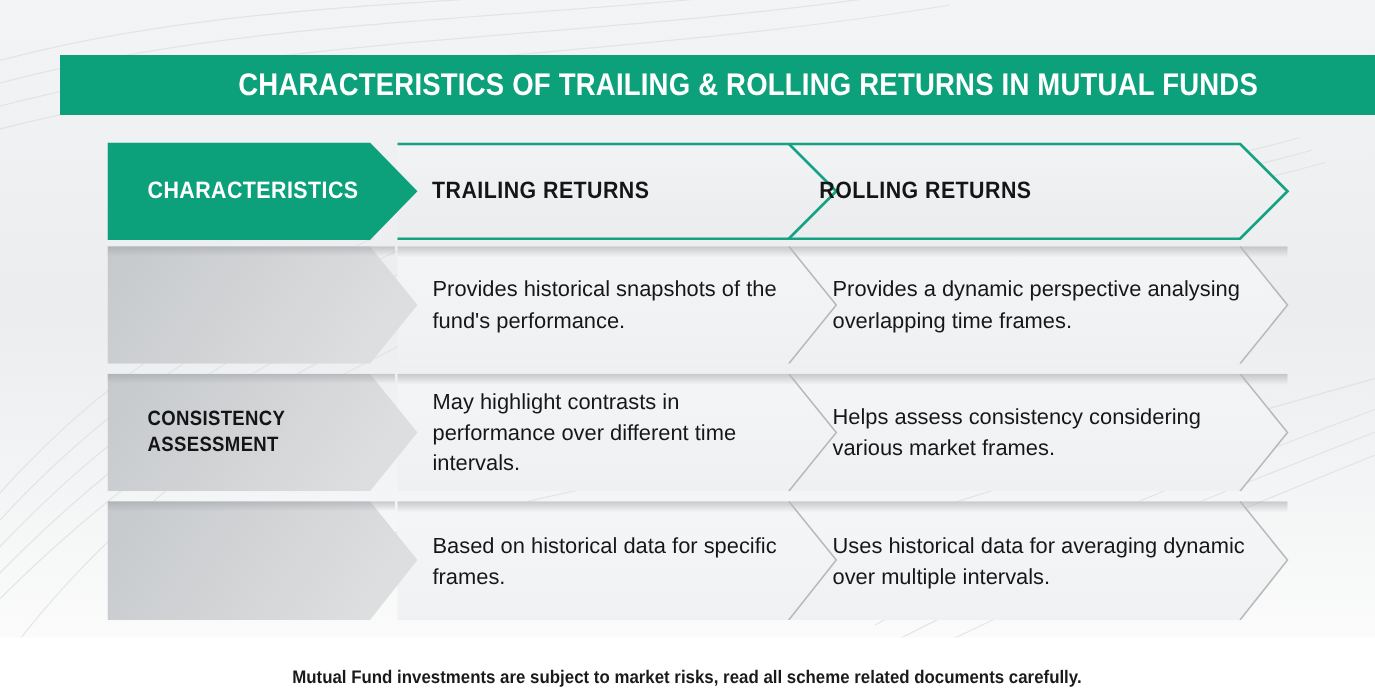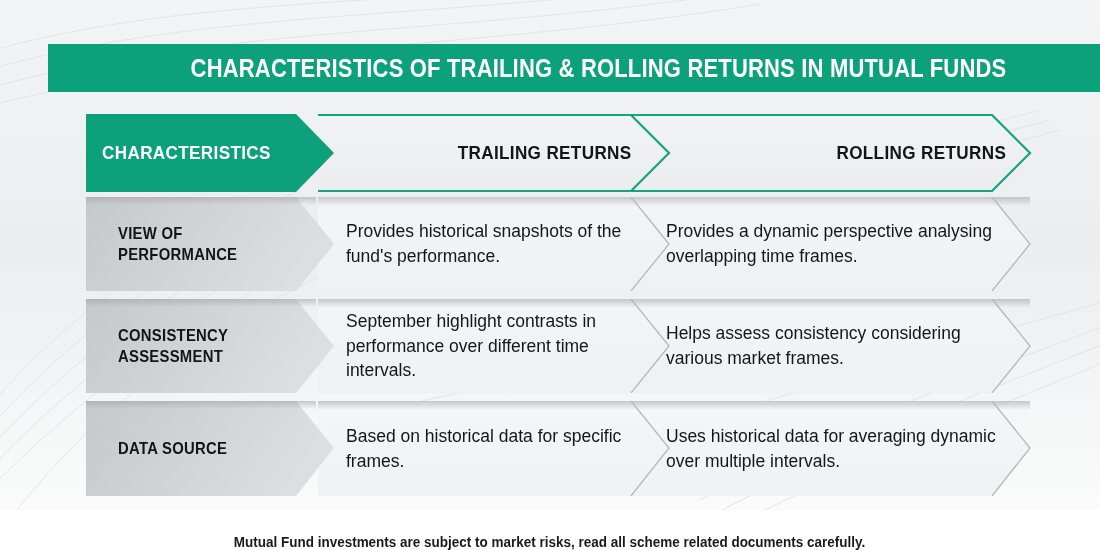--- a/index.html
+++ b/index.html
@@ -87,22 +87,22 @@
     display: flex;
     align-items: center;
     box-sizing: border-box;
   }
 
   
   .col-0 { left: 0px;   width: 245px; padding-left: 32px; }
   .col-1 { left: 250px; width: 305px; padding-left: 10px; }
   .col-2 { left: 560px; width: 370px; padding-left: 20px; }
 
-  .col-0.hdr { justify-content: flex-start; padding-left: 16px; }
-  .col-1.hdr, .col-2.hdr { justify-content: flex-end; padding-left: 0; }
+  .col-0.hdr { justify-content: flex-start; }
+  .col-1.hdr, .col-2.hdr { justify-content: flex-start; padding-left: 0; }
 
   .hdr-label {
     font-size: 19px;
     font-weight: bold;
     letter-spacing: 0.4px;
     transform: scaleX(0.9);
     transform-origin: left center;
     white-space: nowrap;
     font-family: "Liberation Sans Narrow", "Liberation Sans", sans-serif;
   }
@@ -240,26 +240,20 @@
           </linearGradient>
         </defs>
         <path d="M232,0 L906,0 L944,47 L906,94 L232,94 Z" fill="url(#lightCell0)"></path>
         <rect x="232" y="0" width="712" height="9" fill="url(#topShade0)"></rect>
         <path d="M906,0 L944,47 L906,94" fill="none" stroke="#b6b8bb" stroke-width="1.3"></path>
         <path d="M545,0 L583,47 L545,94" fill="none" stroke="#b6b8bb" stroke-width="1.3"></path>
         <path d="M0,0 L210,0 L248,47 L210,94 L0,94 Z" fill="url(#grayCell0)"></path>
         <rect x="0" y="0" width="230" height="8" fill="url(#topShade0)"></rect>
       </svg>
 
-      <div class="cell col-0">
-        <div class="char-label">
-          <div>VIEW OF</div>
-          <div>PERFORMANCE</div>
-        </div>
-      </div>
       <div class="cell col-2">
         <div class="desc-text">Provides a dynamic perspective analysing overlapping time frames.</div>
       </div>
       <div class="cell col-1">
         <div class="desc-text">Provides historical snapshots of the fund's performance.</div>
       </div>
     </div>
 
     <div class="row row-1">
       <svg class="row-shapes" width="948" height="94" viewBox="0 0 948 94" xmlns="http://www.w3.org/2000/svg">
@@ -286,21 +280,21 @@
         <rect x="0" y="0" width="230" height="8" fill="url(#topShade1)"></rect>
       </svg>
 
       <div class="cell col-0">
         <div class="char-label">
           <div>CONSISTENCY</div>
           <div>ASSESSMENT</div>
         </div>
       </div>
       <div class="cell col-1">
-        <div class="desc-text">September highlight contrasts in performance over different time intervals.</div>
+        <div class="desc-text">May highlight contrasts in performance over different time intervals.</div>
       </div>
       <div class="cell col-2">
         <div class="desc-text">Helps assess consistency considering various market frames.</div>
       </div>
     </div>
 
     <div class="row row-2">
       <svg class="row-shapes" width="948" height="95" viewBox="0 0 948 95" xmlns="http://www.w3.org/2000/svg">
         <defs>
           <linearGradient id="grayCell2" x1="0" y1="0" x2="1" y2="0.25">
@@ -318,26 +312,20 @@
           </linearGradient>
         </defs>
         <path d="M232,0 L906,0 L944,47 L906,95 L232,95 Z" fill="url(#lightCell2)"></path>
         <rect x="232" y="0" width="712" height="9" fill="url(#topShade2)"></rect>
         <path d="M906,0 L944,47 L906,95" fill="none" stroke="#b6b8bb" stroke-width="1.3"></path>
         <path d="M545,0 L583,47 L545,95" fill="none" stroke="#b6b8bb" stroke-width="1.3"></path>
         <path d="M0,0 L210,0 L248,47 L210,95 L0,95 Z" fill="url(#grayCell2)"></path>
         <rect x="0" y="0" width="230" height="8" fill="url(#topShade2)"></rect>
       </svg>
 
-      <div class="cell col-0">
-        <div class="char-label">
-          <div>DATA SOURCE</div>
-          <div></div>
-        </div>
-      </div>
       <div class="cell col-1">
         <div class="desc-text">Based on historical data for specific frames.</div>
       </div>
       <div class="cell col-2">
         <div class="desc-text">Uses historical data for averaging dynamic over multiple intervals.</div>
       </div>
     </div>
 
   </div>
 

